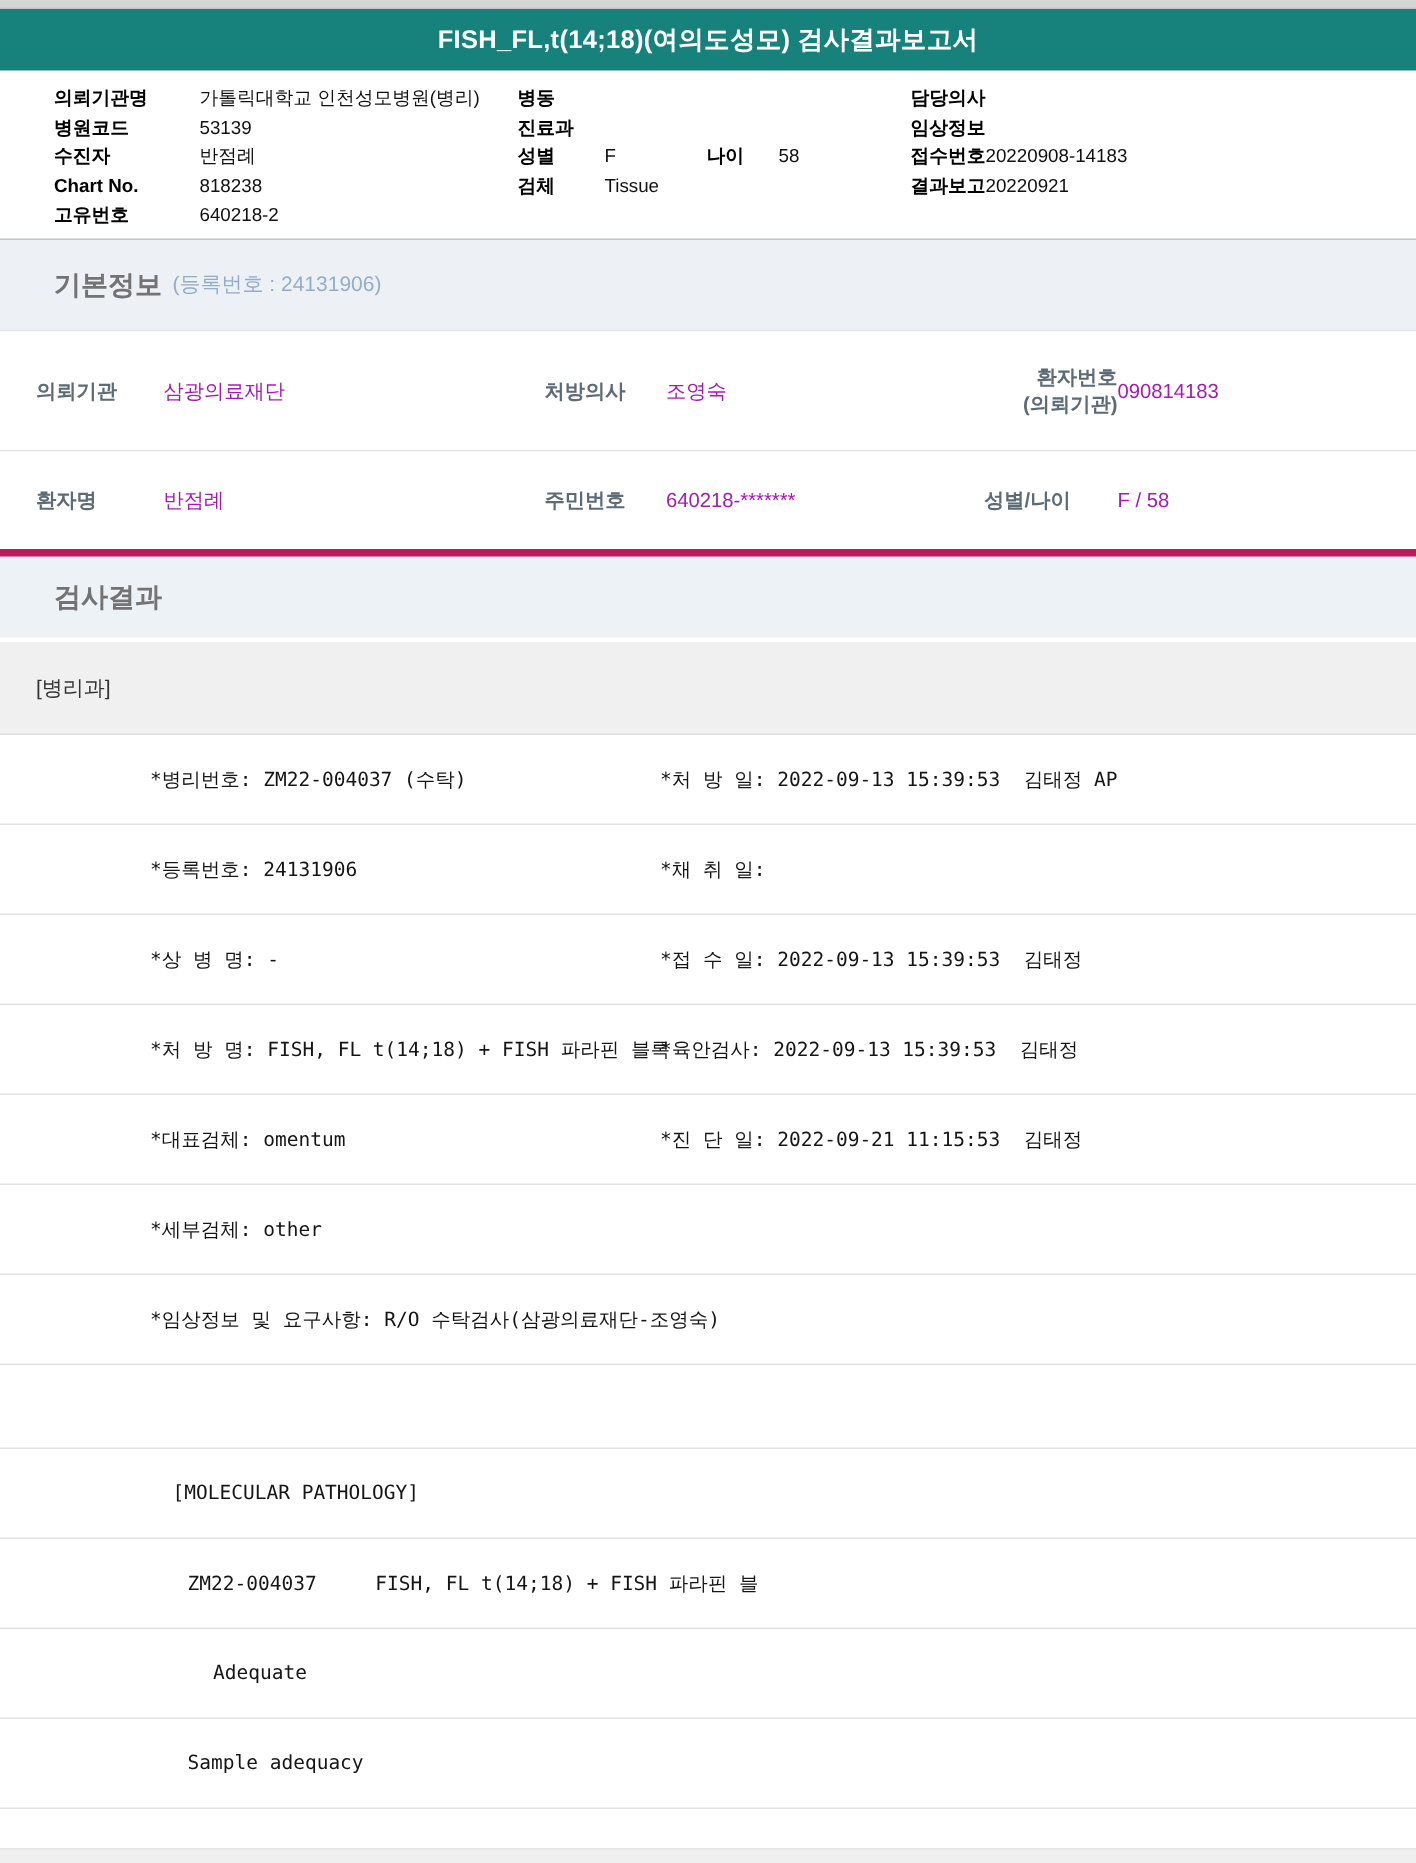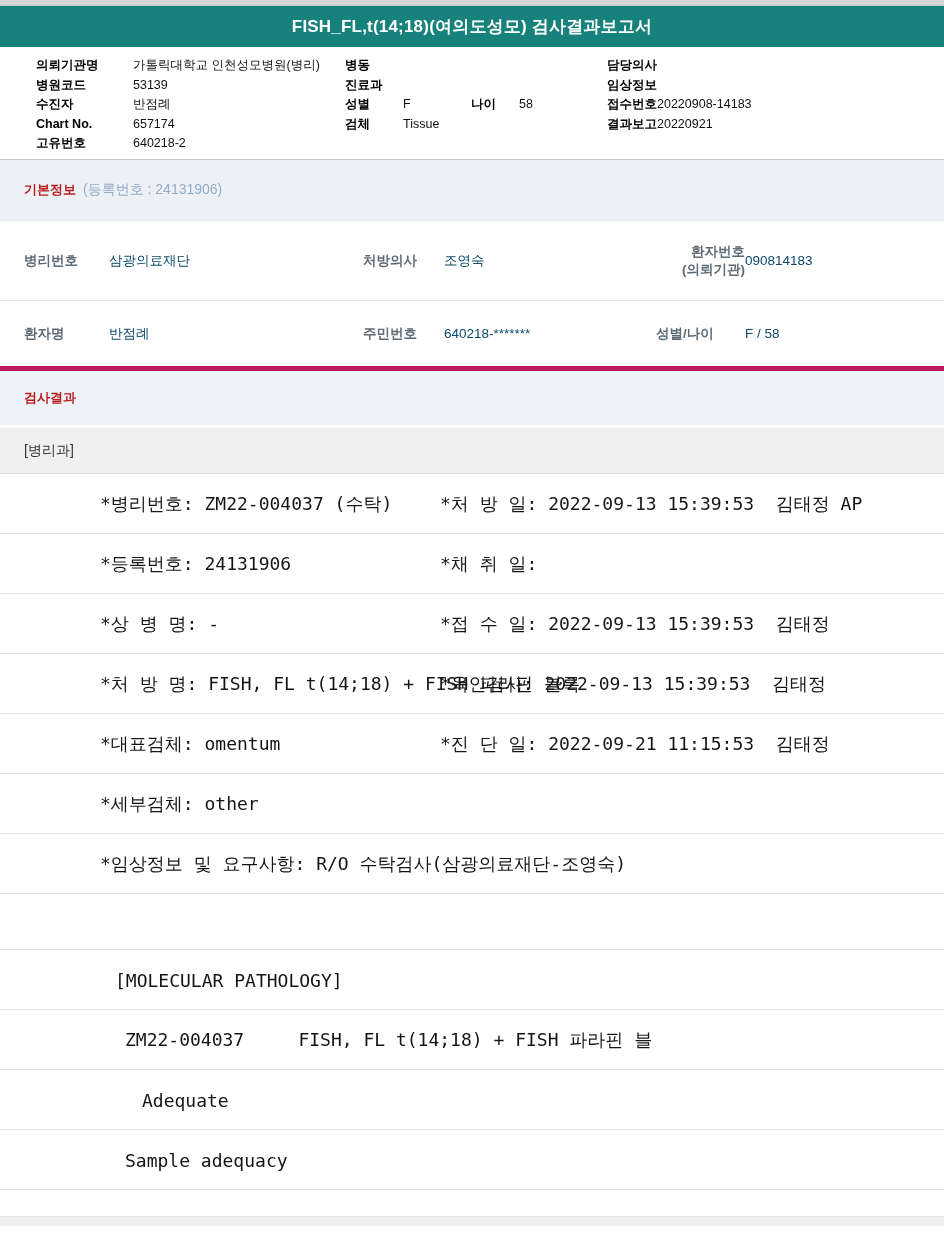--- a/index.html
+++ b/index.html
@@ -35,52 +35,52 @@
   .hcol3 { flex: 1; }
   .hcol3 .hlabel { width: 84px; text-align: right; }
 
   
   .sec { display: flex; align-items: center; padding-left: 24px; }
   .sec-basic {
     height: 62px; background: #edf1f6;
     border-top: 1px solid #c2c7cc; border-bottom: 1px solid #e2e6ea;
   }
   .sec-results { height: 59px; background: #edf2f7; border-top: 5px solid #be185d; }
-  .sec-title { color: #b91c1c; font-weight: bold; font-size: 13px; }
+  .sec-title { color: #737373; font-weight: bold; font-size: 18px; margin-left: 12px; }
   .sec-sub { color: #93adc8; font-size: 14px; margin-left: 7px; }
 
   
   .info-row {
     display: flex; align-items: center; padding-left: 24px;
     background: #fff; font-size: 13.5px;
   }
   .info-row.r1 { height: 80px; border-bottom: 1px solid #e4e4e4; }
   .info-row.r2 { height: 65px; }
   .cell { display: flex; align-items: center; }
   .cell.c1 { width: 339px; }
   .cell.c2 { width: 293px; }
   .cell.c3 { flex: 1; }
   .ilabel { font-weight: bold; color: #5d6b76; width: 85px; flex-shrink: 0; }
   .c2 .ilabel { width: 81px; }
   .c3 .ilabel { width: 89px; align-items: flex-end; }
-  .ivalue { color: #0c4a6e; }
+  .ivalue { color: #a21caf; }
   .stacked { display: flex; flex-direction: column; line-height: 1.3; }
 
   
   .dept-row {
-    height: 46px; background: #f0f0f0; border-bottom: 1px solid #dddddd;
+    height: 62px; background: #f0f0f0; border-bottom: 1px solid #dddddd;
     display: flex; align-items: center; padding-left: 24px;
     font-size: 14px; color: #333; margin-top: 3px;
   }
 
   
   .drow {
     position: relative; height: 60px; border-bottom: 1px solid #e2e2e2;
     background: #fff;
-    font-family: "DejaVu Sans Mono", monospace; font-size: 18px; color: #151515;
+    font-family: "DejaVu Sans Mono", monospace; font-size: 13px; color: #151515;
   }
   .drow .dleft, .drow .dright {
     position: absolute; top: 50%; transform: translateY(-50%); white-space: pre;
   }
   .drow .dleft { left: 100px; }
   .drow .dright { left: 440px; }
   .drow.empty { height: 56px; }
   .drow.mol-section .dleft { left: 115px; }
   .drow.mol-line .dleft { left: 125px; }
   .drow.mol-adequacy .dleft { left: 125px; }
@@ -105,21 +105,21 @@
       <div class="hrow">
         <span class="hlabel">의뢰기관명</span><span class="hvalue">가톨릭대학교 인천성모병원(병리)</span>
       </div>
       <div class="hrow">
         <span class="hlabel">병원코드</span><span class="hvalue">53139</span>
       </div>
       <div class="hrow">
         <span class="hlabel">수진자</span><span class="hvalue">반점례</span>
       </div>
       <div class="hrow">
-        <span class="hlabel">Chart No.</span><span class="hvalue">657174</span>
+        <span class="hlabel">Chart No.</span><span class="hvalue">818238</span>
       </div>
       <div class="hrow">
         <span class="hlabel">고유번호</span><span class="hvalue">640218-2</span>
       </div>
     </div>
 
     <div class="hcol hcol2">
       <div class="hrow">
         <span class="hlabel">병동</span><span class="hvalue"></span>
       </div>
@@ -151,21 +151,21 @@
   </div>
 
   <div class="sec sec-basic">
     <span class="sec-title">기본정보</span>
     <span class="sec-sub">(등록번호 : 24131906)</span>
   </div>
 
   <div class="info-table">
     <div class="info-row r1">
       <div class="cell c1">
-        <span class="ilabel">병리번호</span>
+        <span class="ilabel">의뢰기관</span>
         <span class="ivalue">삼광의료재단</span>
       </div>
       <div class="cell c2">
         <span class="ilabel">처방의사</span>
         <span class="ivalue">조영숙</span>
       </div>
       <div class="cell c3">
         <span class="ilabel stacked">
           <span>환자번호</span>
           <span>(의뢰기관)</span>

